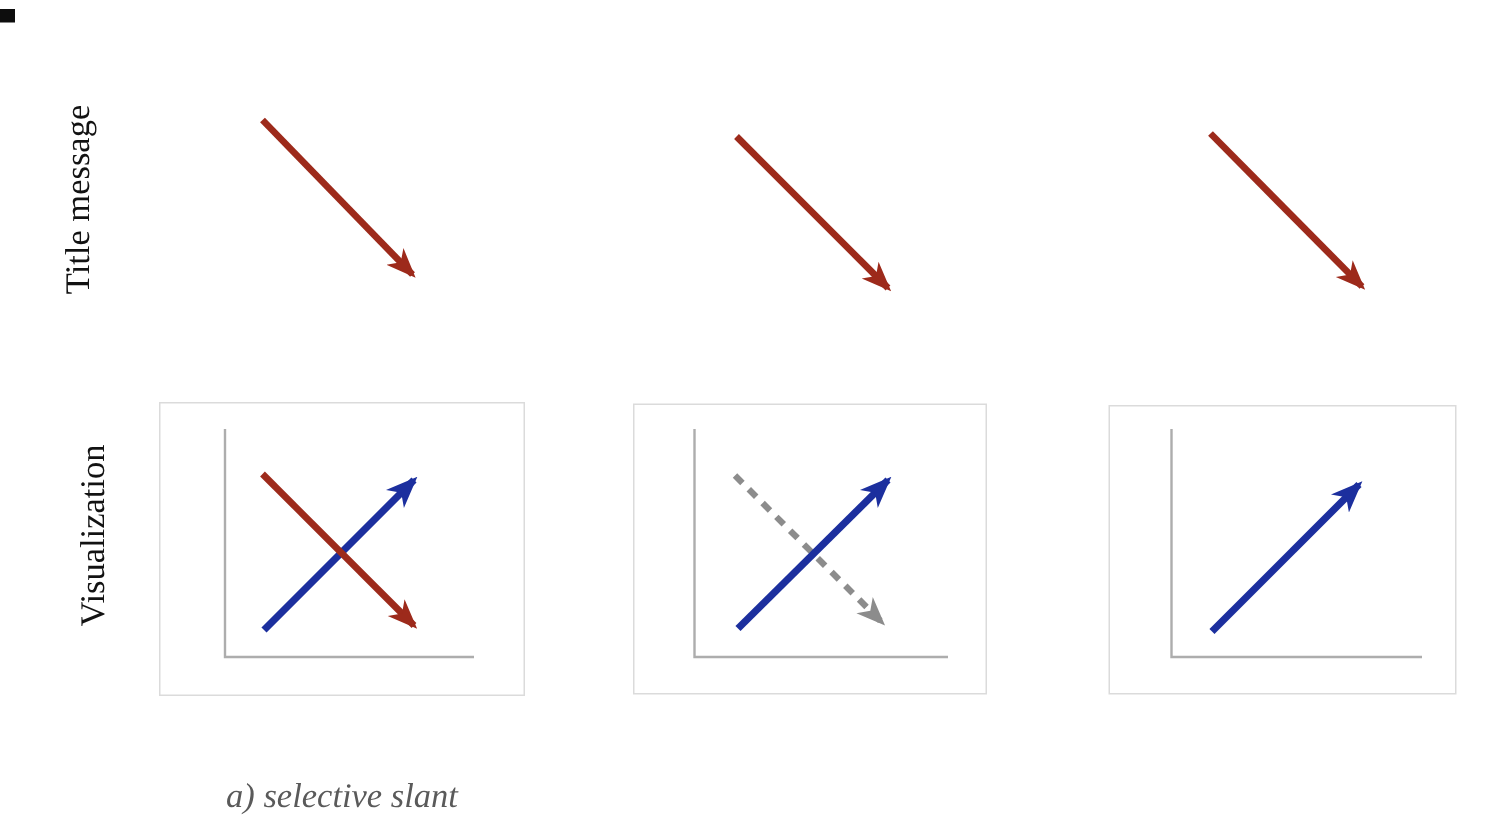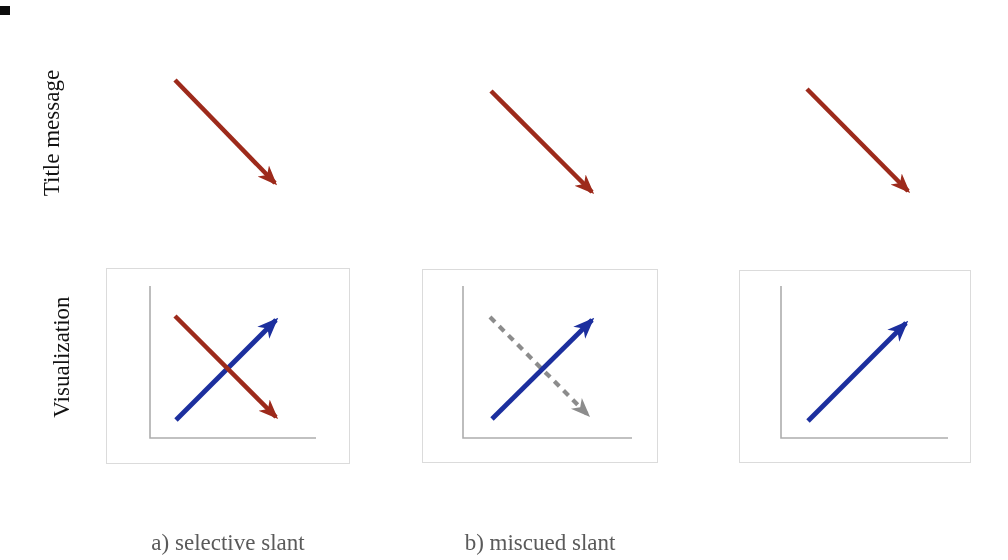--- a/index.html
+++ b/index.html
@@ -59,25 +59,26 @@
     stroke: var(--miscue-arrow-gray, #8c8c8c);
     stroke-width: 4.2;
     stroke-dasharray: 7 6;
   }
   .head-red  { fill: var(--title-arrow-red, #9d2a1b); }
   .head-blue { fill: var(--data-arrow-blue, #1c2f9e); }
   .head-gray { fill: var(--miscue-arrow-gray, #8c8c8c); }
 
   .caption {
     position: absolute;
-    top: 530px;
+    top: 518px;
     text-align: center;
     font-size: 23px;
     color: var(--caption-text, #5a5a5a);
     white-space: nowrap;
+    font-style: italic;
   }
   .caption.a { left: 106px; width: 244px; }
   .caption.b { left: 422px; width: 236px; }
   .caption.c { left: 739px; width: 232px; }
 </style>
 </head>
 <body>
 
 <div class="fig">
 
@@ -114,15 +115,14 @@
 
     <polyline class="axis" points="463,286 463,438 632,438"></polyline>
     <line class="arrow graydash" x1="490" y1="317" x2="588" y2="415" marker-end="url(#head-gray)"></line>
     <line class="arrow blue" x1="492" y1="419" x2="592" y2="320" marker-end="url(#head-blue)"></line>
 
     <polyline class="axis" points="781,286 781,438 948,438"></polyline>
     <line class="arrow blue" x1="808" y1="421" x2="906" y2="323" marker-end="url(#head-blue)"></line>
   </svg>
 
   <div class="caption a">a) selective slant</div>
-  <div class="caption b">b) miscued slant</div>
 
 </div>
 
 </body></html>

